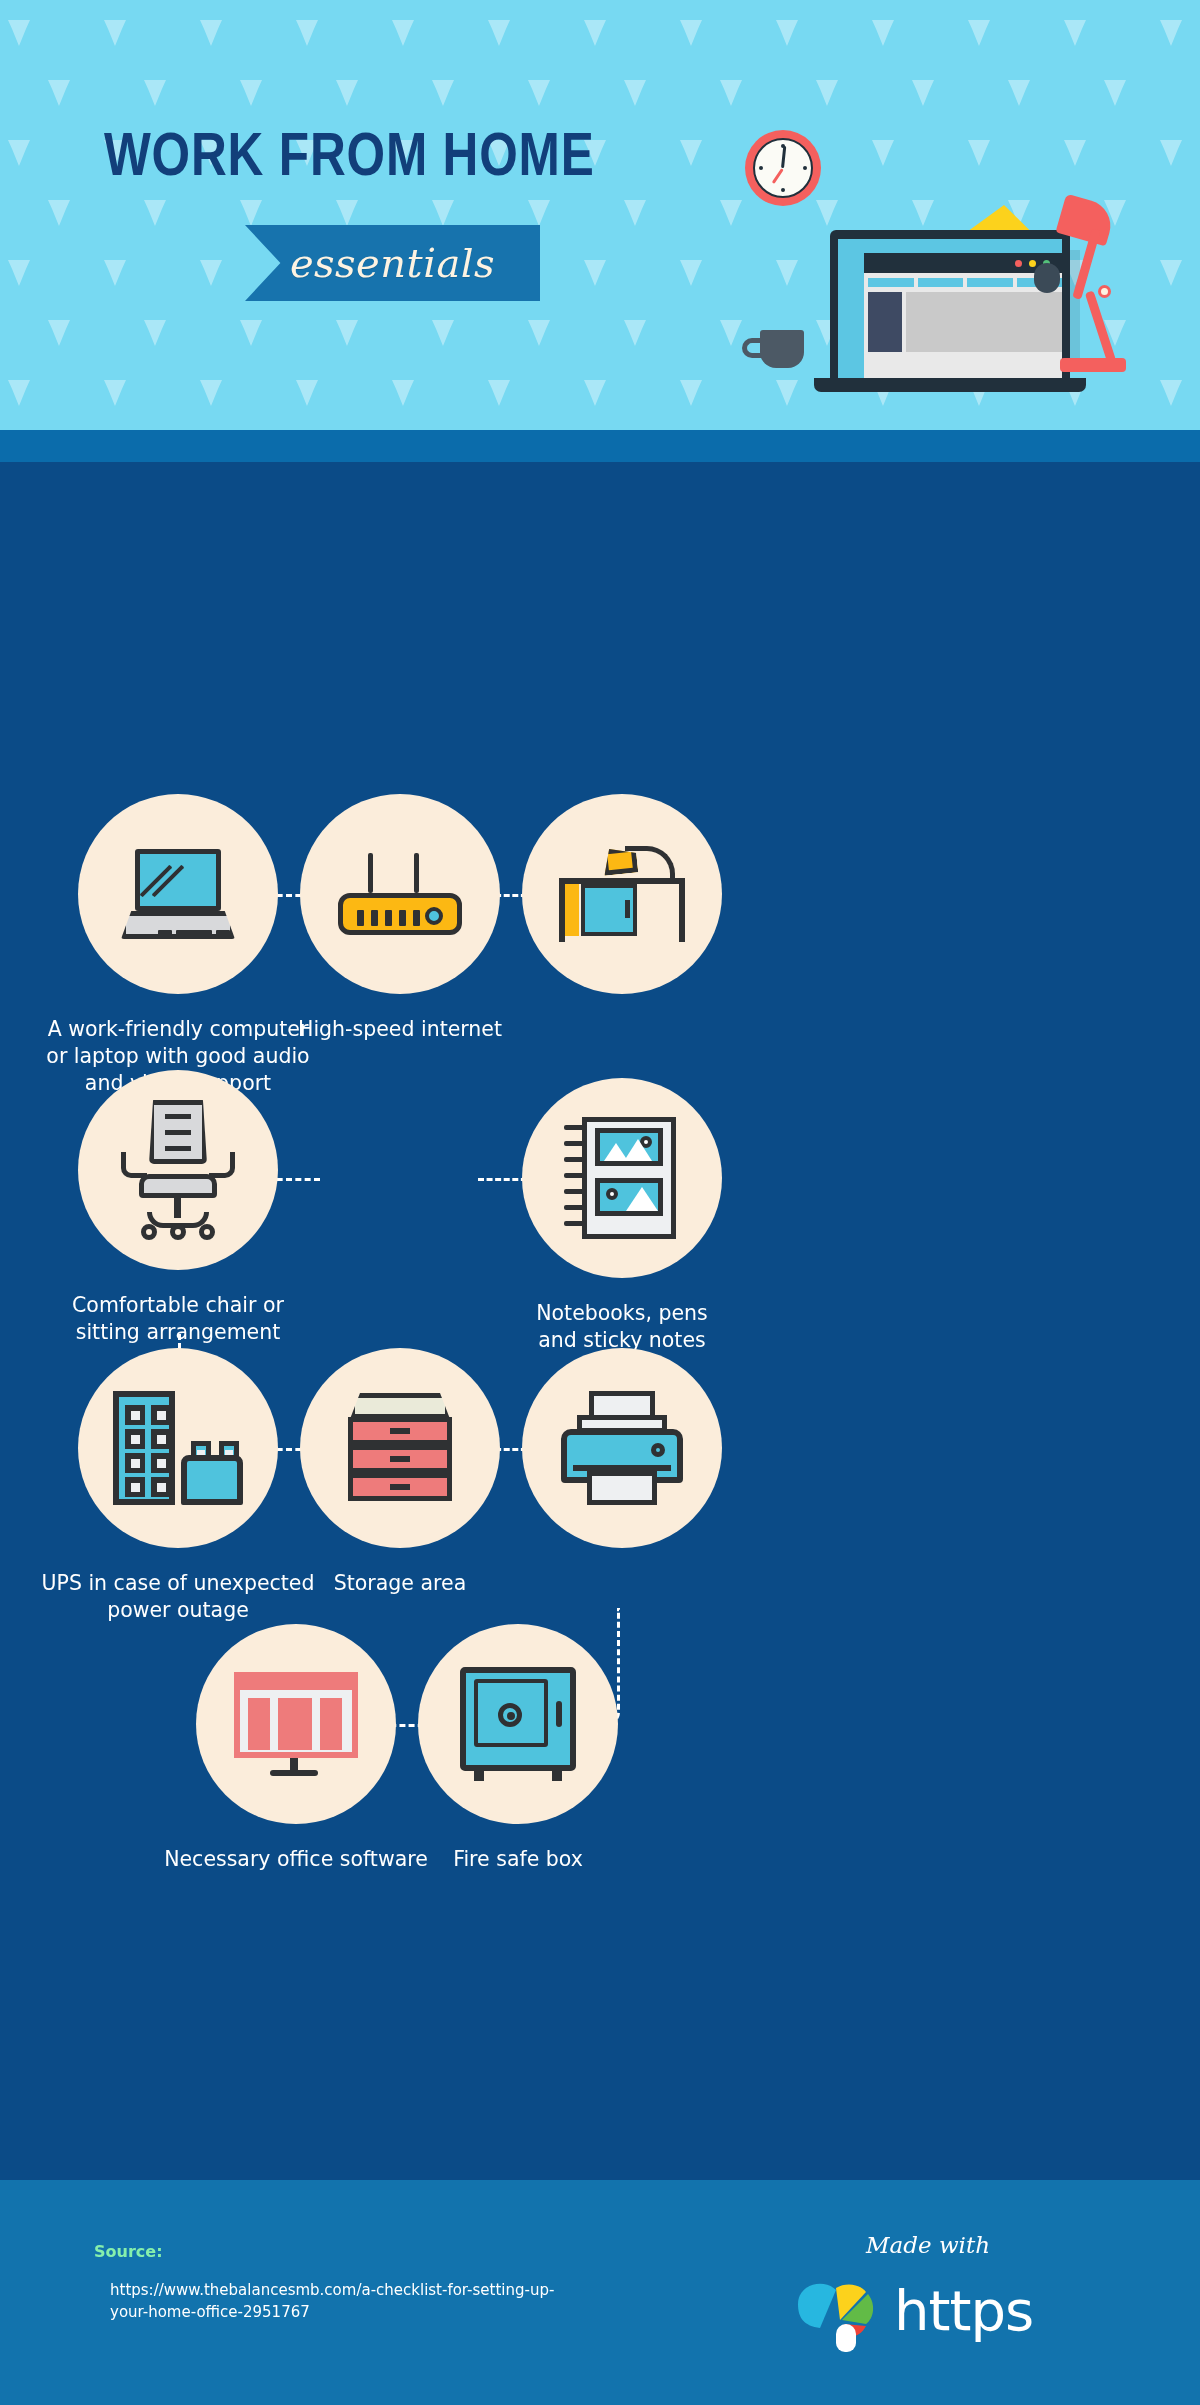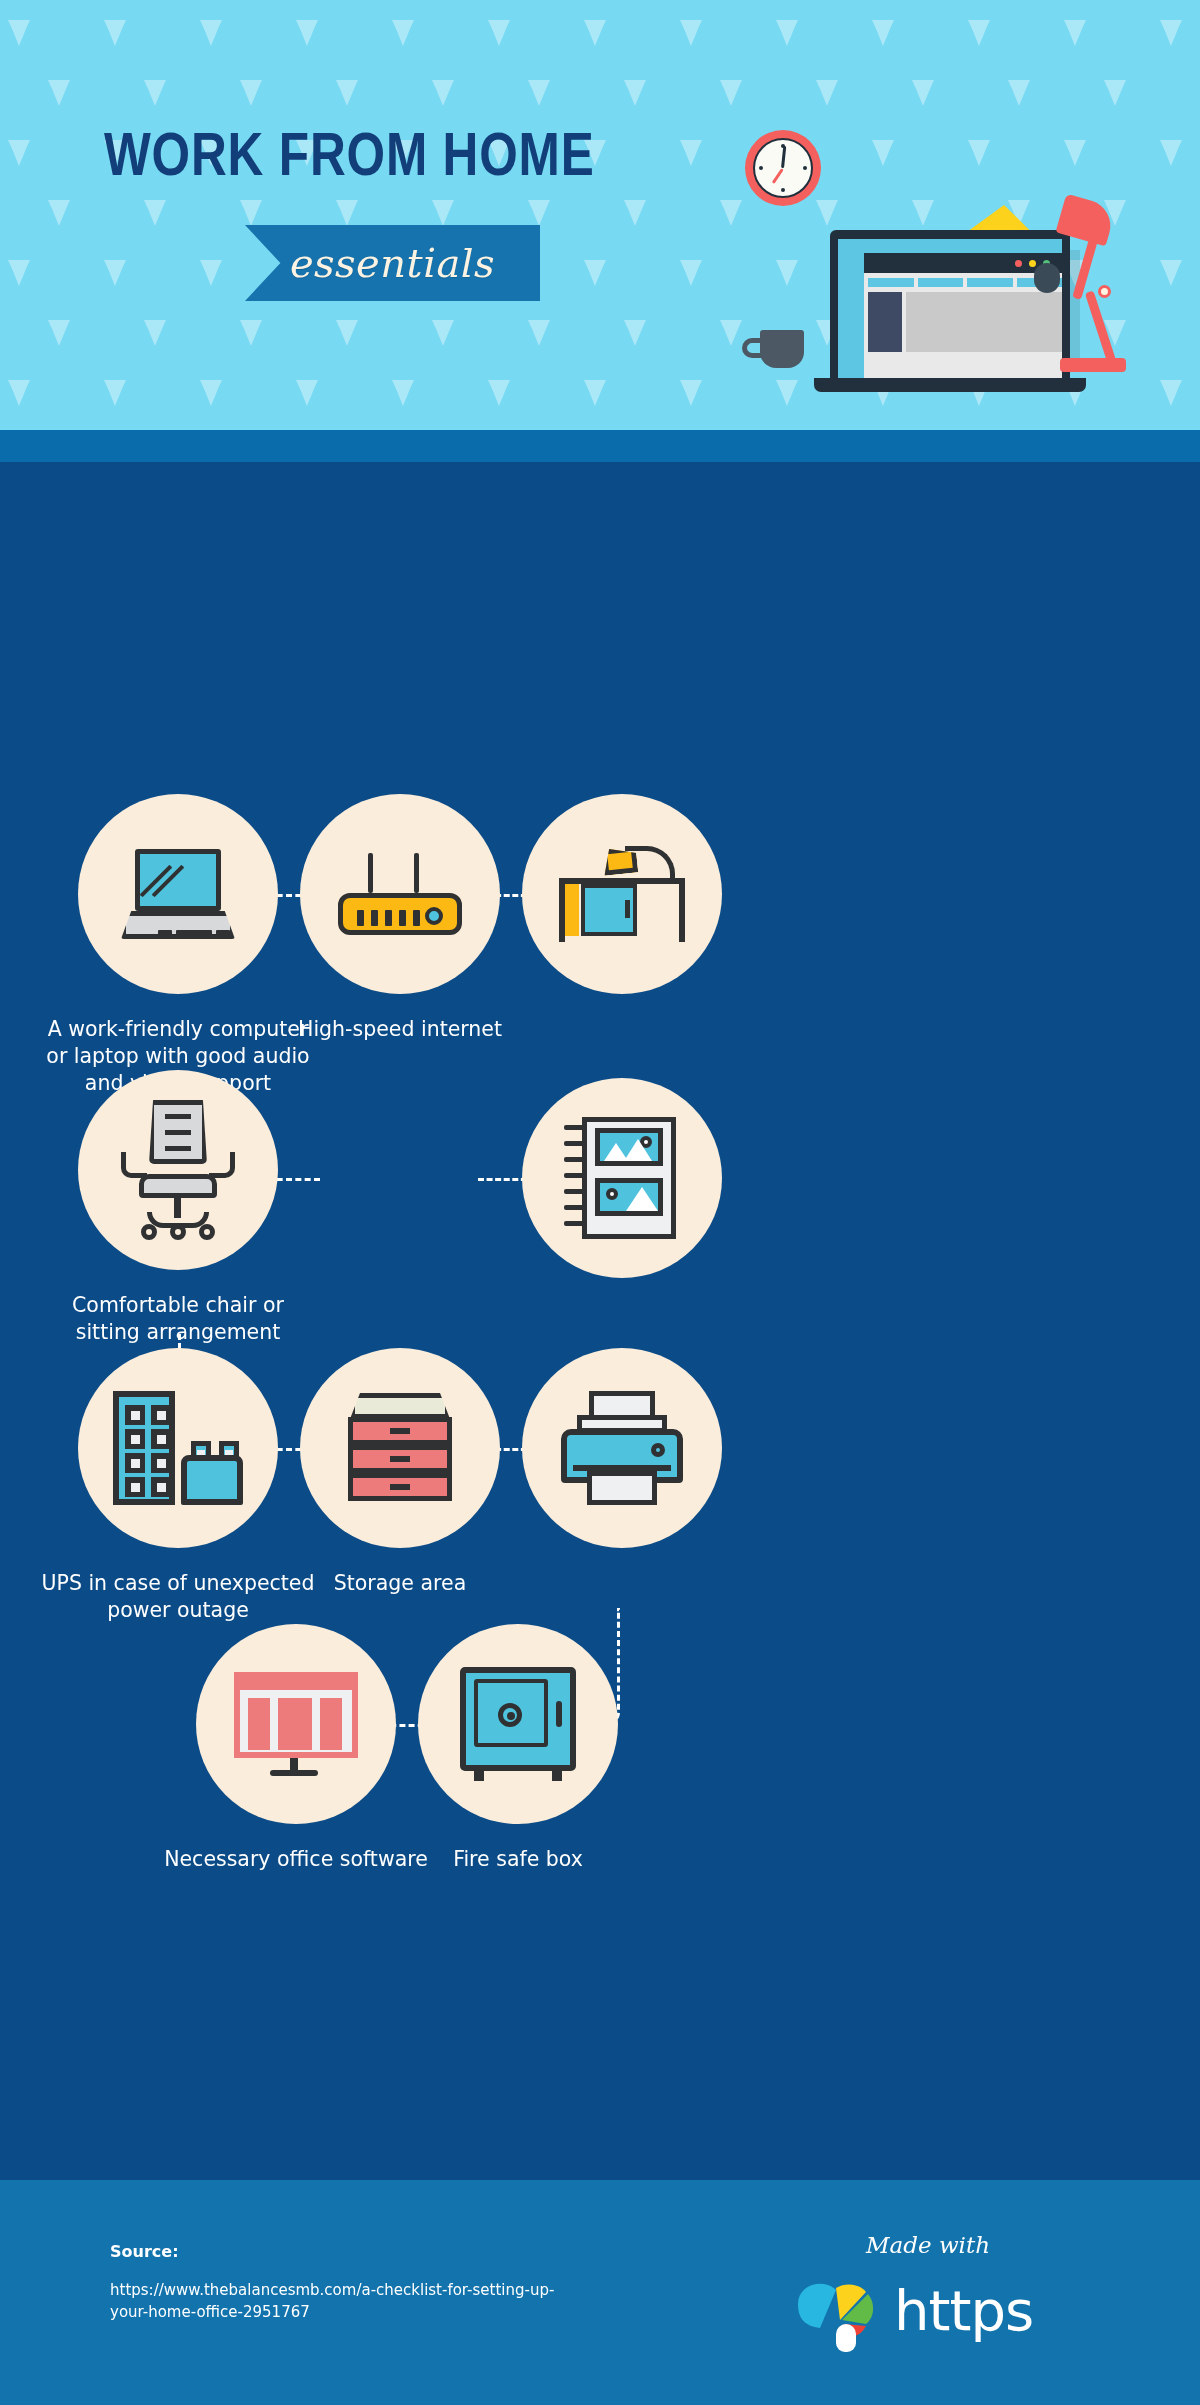--- a/index.html
+++ b/index.html
@@ -334,21 +334,21 @@
   .sf-dialc { position:absolute; left:47px; top:45px; width:8px; height:8px; border-radius:50%; background:#2f3133; }
   .sf-handle { position:absolute; left:96px; top:34px; width:6px; height:26px; background:#2f3133; border-radius:3px; }
   .sf-leg { position:absolute; top:104px; width:10px; height:10px; background:#2f3133; }
 
   
   .footer {
     position:absolute; left:0; top:2180px; width:1200px; height:225px;
     background:#1273ad;
   }
   .src-label {
-    position:absolute; left:110px; top:62px; color:#ffffff;
+    position:absolute; left:94px; top:62px; color:#86efac;
     font-size:16px; font-weight:700; font-family:"DejaVu Sans", sans-serif;
   }
   .src-url {
     position:absolute; left:110px; top:100px; width:470px; color:#ffffff;
     font-size:15px; line-height:1.45; font-family:"DejaVu Sans", sans-serif;
   }
   .made-with {
     position:absolute; left:866px; top:52px; color:#ffffff;
     font-family:"DejaVu Serif", serif; font-style:italic; font-size:23px;
   }
@@ -629,20 +629,21 @@
             <span class="mtn" style="left:4px;bottom:0;width:0;height:0;background:transparent;border-left:12px solid transparent;border-right:12px solid transparent;border-bottom:18px solid #fff"></span>
             <span class="mtn" style="left:24px;bottom:0;width:0;height:0;background:transparent;border-left:14px solid transparent;border-right:14px solid transparent;border-bottom:22px solid #fff"></span>
           </div>
           <div class="nb-photo" style="left:8px;top:56px;width:68px;height:38px">
             <span class="sun" style="left:6px;top:5px;width:12px;height:12px"></span>
             <span class="mtn" style="left:26px;bottom:0;width:0;height:0;background:transparent;border-left:16px solid transparent;border-right:16px solid transparent;border-bottom:24px solid #fff"></span>
           </div>
         </div>
       </div>
     </div>
+    <div class="caption">Notebooks, pens<br>and sticky notes</div>
   </div>
 
   <div class="node" style="left:240px;top:886px">
     <div class="bubble">
       <div class="ico" style="width:104px;height:110px">
         <div class="st-top"></div>
         <div class="st-draw" style="top:24px"></div>
         <span class="st-handle" style="top:35px"></span>
         <div class="st-draw" style="top:52px"></div>
         <span class="st-handle" style="top:63px"></span>

